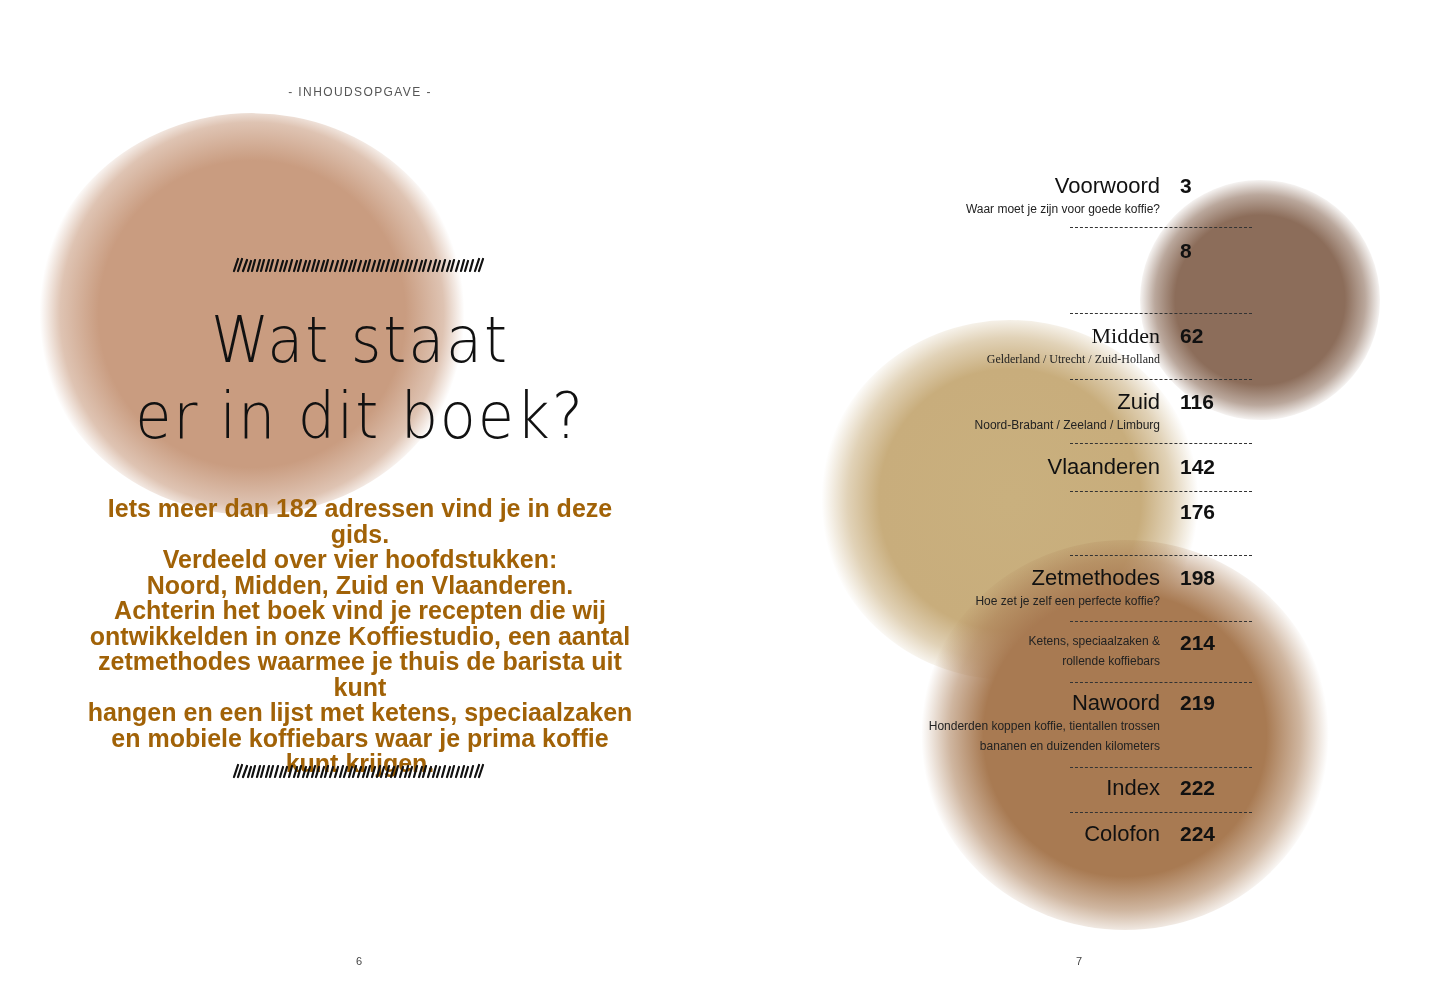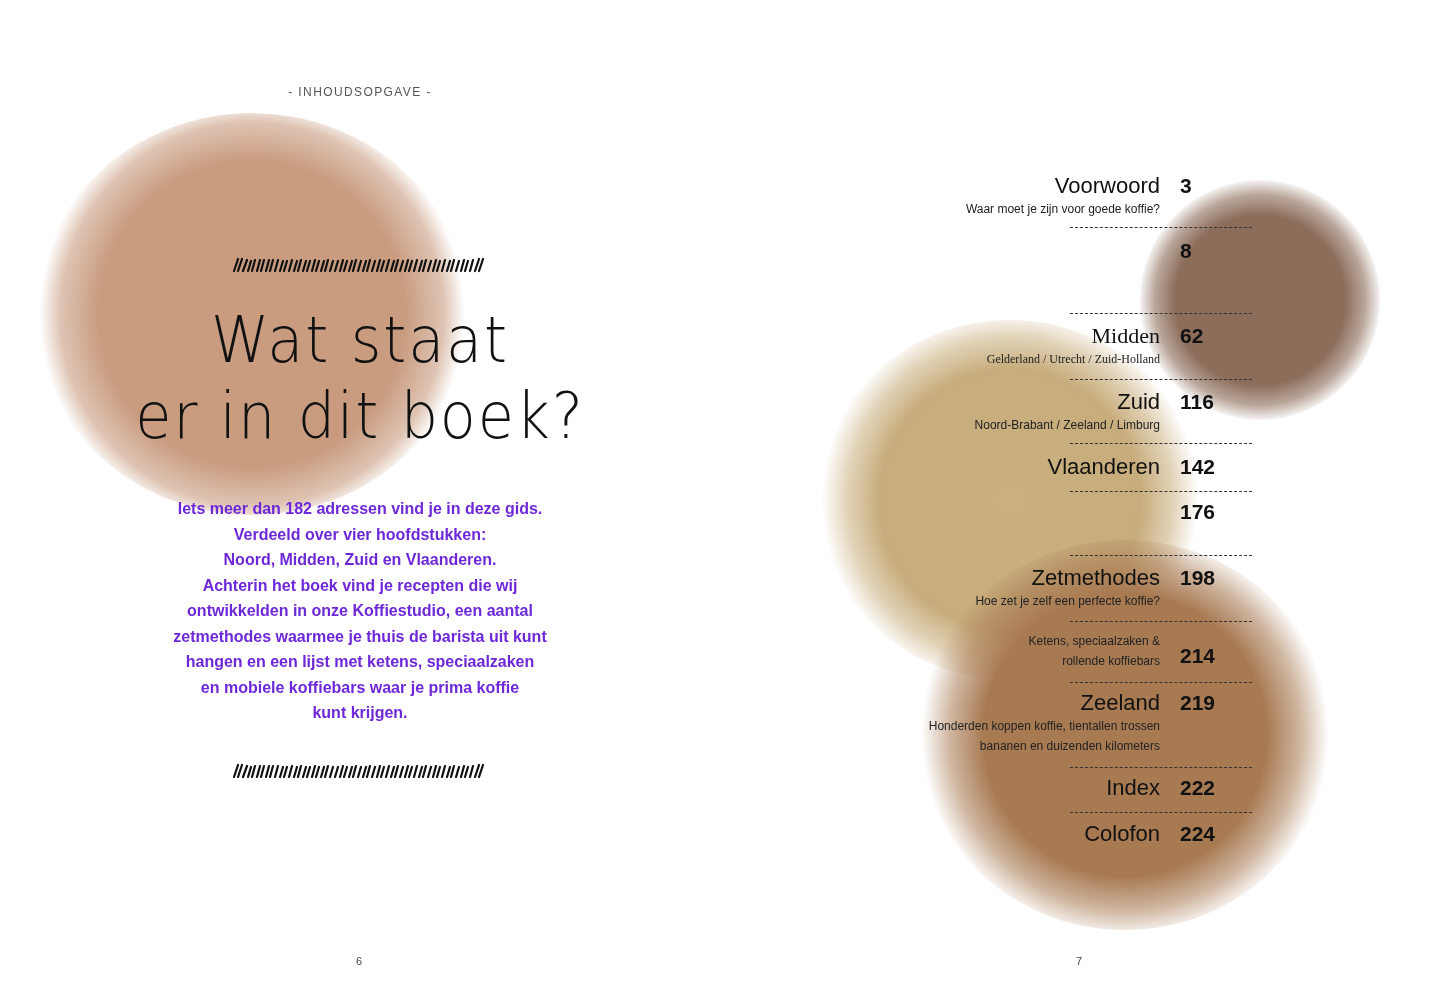--- a/index.html
+++ b/index.html
@@ -28,21 +28,21 @@
   .squiggle { position: absolute; left: 230px; width: 260px; height: 18px; }
   .squiggle.top { top: 256px; }
   .squiggle.bottom { top: 762px; }
 
   .title { position: absolute; left: 0; width: 720px; top: 302px; text-align: center;
     font-family: "DejaVu Sans", sans-serif; font-weight: 300; font-size: 64px; line-height: 76px; color: #111;
     letter-spacing: 2px; transform: scaleX(0.92); }
   .title span { display: block; }
 
   .intro { position: absolute; left: 80px; width: 560px; top: 496px; text-align: center;
-    font-size: 16px; line-height: 25.5px; font-weight: 700; color: #6d28d9; }
+    font-size: 25px; line-height: 25.5px; font-weight: 700; color: #a16207; }
   .intro span { display: block; }
 
   .folio { position: absolute; top: 955px; font-size: 11px; color: #444; }
   .folio.left { left: 356px; }
   .folio.right { left: 356px; }
 
   .toc { position: absolute; left: 0; top: 0; width: 720px; height: 973px; }
   .toc-entry { position: absolute; right: 280px; text-align: right; }
   .toc-title { font-size: 22px; line-height: 26px; color: #111; white-space: nowrap; }
   .toc-sub { font-size: 12px; line-height: 20px; color: #222; white-space: nowrap; }
@@ -135,25 +135,25 @@
         <div class="toc-title">Zetmethodes</div>
         <div class="toc-sub">Hoe zet je zelf een perfecte koffie?</div>
       </div>
       <div class="toc-num" style="top:565px;">198</div>
       <div class="toc-rule" style="top:621px;"></div>
 
       <div class="toc-entry" style="top:631px;">
         <div class="toc-sub">Ketens, speciaalzaken &amp;</div>
         <div class="toc-sub">rollende koffiebars</div>
       </div>
-      <div class="toc-num" style="top:630px;margin-top:13px;">214</div>
+      <div class="toc-num" style="top:630px;">214</div>
       <div class="toc-rule" style="top:682px;"></div>
 
       <div class="toc-entry" style="top:690px;">
-        <div class="toc-title">Zeeland</div>
+        <div class="toc-title">Nawoord</div>
         <div class="toc-sub">Honderden koppen koffie, tientallen trossen</div>
         <div class="toc-sub">bananen en duizenden kilometers</div>
       </div>
       <div class="toc-num" style="top:690px;">219</div>
       <div class="toc-rule" style="top:767px;"></div>
 
       <div class="toc-entry" style="top:775px;">
         <div class="toc-title">Index</div>
       </div>
       <div class="toc-num" style="top:775px;">222</div>

